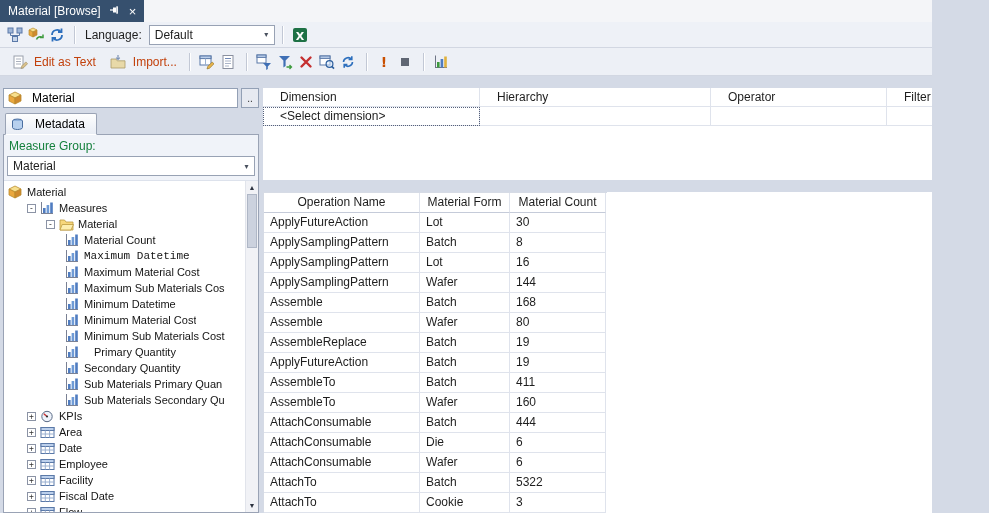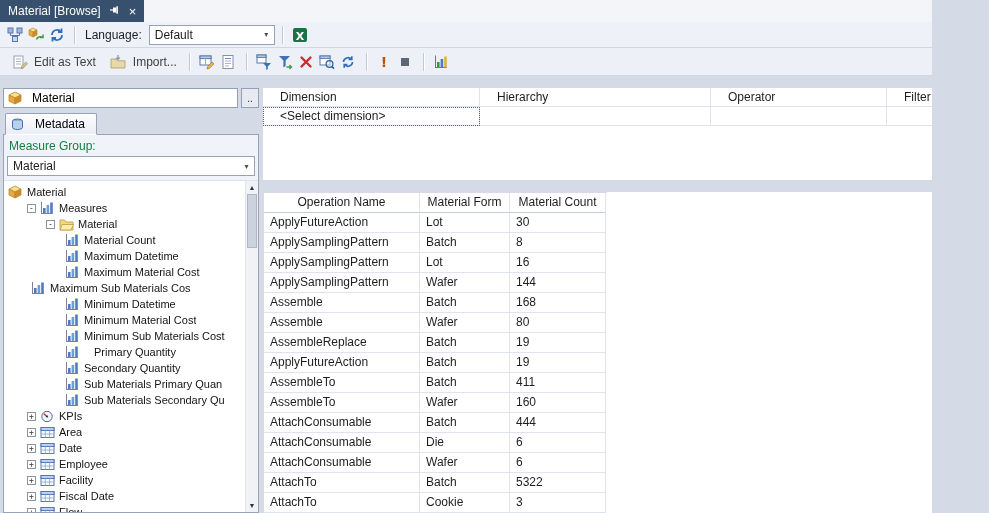--- a/index.html
+++ b/index.html
@@ -15,21 +15,21 @@
   .toolbar{display:flex;align-items:center;background:#eef1f7;border-bottom:1px solid #d2d7e2;padding:0 4px;gap:2px;flex:none}
   .tb1{height:26px}
   .tb2{height:28px;background:#edf0f6}
   .tb-icon{width:21px;height:21px;display:inline-flex;align-items:center;justify-content:center;flex:none}
   .tb-sep{width:1px;height:18px;background:#c2c8d5;box-shadow:1px 0 0 #fff;margin:0 5px;flex:none}
   .tb-label{font-size:12px;color:#1e1e1e;margin:0 5px 0 3px;white-space:nowrap}
   .combo{height:20px;background:#fff;border:1px solid #98a2b4;display:flex;align-items:center;font-size:12px;color:#1e1e1e}
   .combo .val{flex:1;padding:0 5px;overflow:hidden;white-space:nowrap}
   .combo .chev{width:15px;text-align:center;font-size:8px;color:#49505e;flex:none}
   .lang-combo{width:126px}
-  .tb-btn{display:inline-flex;align-items:center;gap:4px;font-size:12px;color:#404040;padding:2px 5px;white-space:nowrap}
+  .tb-btn{display:inline-flex;align-items:center;gap:4px;font-size:12px;color:#c2410c;padding:2px 5px;white-space:nowrap}
 
   
   .main{flex:1;display:flex;padding:12px 0 0 3px;gap:4px;min-height:0}
   .left-panel{width:256px;display:flex;flex-direction:column;min-height:0;flex:none}
   .cube-row{display:flex;gap:3px;height:20px;margin-bottom:5px;flex:none}
   .cube-box{flex:1;border:1px solid #93a0b5;background:#fff;display:flex;align-items:center;gap:5px;padding:0 4px;font-size:12px;overflow:hidden}
   .browse-btn{width:18px;border:1px solid #93a0b5;background:#e7eaf1;font-size:10px;display:flex;align-items:center;justify-content:center;color:#333;flex:none}
   .meta-tabstrip{height:22px;border-bottom:1px solid #9aa3b5;display:flex;align-items:flex-end;padding-left:2px;flex:none}
   .meta-tab{display:inline-flex;align-items:center;gap:5px;border:1px solid #9aa3b5;border-bottom:1px solid #fff;background:linear-gradient(#fefefe,#e9edf5);padding:3px 11px 3px 5px;font-size:12px;margin-bottom:-1px;border-radius:2px 2px 0 0}
   .panel-body{flex:1;border:1px solid #9aa3b5;border-top:none;background:#fff;display:flex;flex-direction:column;min-height:0}
@@ -307,21 +307,21 @@
                   <svg width="14" height="14" viewBox="0 0 14 14">
                     <line x1="1.5" y1="1" x2="1.5" y2="12.5" stroke="#7a8194"></line>
                     <line x1="1" y1="12.5" x2="13" y2="12.5" stroke="#7a8194"></line>
                     <rect x="3" y="7" width="2.6" height="5" fill="#4f7cc0"></rect>
                     <rect x="6.6" y="4" width="2.6" height="8" fill="#6f9bd6"></rect>
                     <rect x="10.2" y="1.5" width="2.6" height="10.5" fill="#4f7cc0"></rect>
                   </svg>
                 </span>
                 <span class="t-label">Material Count</span>
               </div>
-              <div class="tree-item" style="padding-left: 61px;">
+              <div class="tree-item" style="padding-left: 61px; font-family: Liberation Mono, monospace;">
                 <span class="t-icon">
                   <svg width="14" height="14" viewBox="0 0 14 14">
                     <line x1="1.5" y1="1" x2="1.5" y2="12.5" stroke="#7a8194"></line>
                     <line x1="1" y1="12.5" x2="13" y2="12.5" stroke="#7a8194"></line>
                     <rect x="3" y="7" width="2.6" height="5" fill="#4f7cc0"></rect>
                     <rect x="6.6" y="4" width="2.6" height="8" fill="#6f9bd6"></rect>
                     <rect x="10.2" y="1.5" width="2.6" height="10.5" fill="#4f7cc0"></rect>
                   </svg>
                 </span>
                 <span class="t-label">Maximum Datetime</span>
@@ -331,21 +331,21 @@
                   <svg width="14" height="14" viewBox="0 0 14 14">
                     <line x1="1.5" y1="1" x2="1.5" y2="12.5" stroke="#7a8194"></line>
                     <line x1="1" y1="12.5" x2="13" y2="12.5" stroke="#7a8194"></line>
                     <rect x="3" y="7" width="2.6" height="5" fill="#4f7cc0"></rect>
                     <rect x="6.6" y="4" width="2.6" height="8" fill="#6f9bd6"></rect>
                     <rect x="10.2" y="1.5" width="2.6" height="10.5" fill="#4f7cc0"></rect>
                   </svg>
                 </span>
                 <span class="t-label">Maximum Material Cost</span>
               </div>
-              <div class="tree-item" style="padding-left: 27px;">
+              <div class="tree-item" style="padding-left: 61px;">
                 <span class="t-icon">
                   <svg width="14" height="14" viewBox="0 0 14 14">
                     <line x1="1.5" y1="1" x2="1.5" y2="12.5" stroke="#7a8194"></line>
                     <line x1="1" y1="12.5" x2="13" y2="12.5" stroke="#7a8194"></line>
                     <rect x="3" y="7" width="2.6" height="5" fill="#4f7cc0"></rect>
                     <rect x="6.6" y="4" width="2.6" height="8" fill="#6f9bd6"></rect>
                     <rect x="10.2" y="1.5" width="2.6" height="10.5" fill="#4f7cc0"></rect>
                   </svg>
                 </span>
                 <span class="t-label">Maximum Sub Materials Cos</span>

